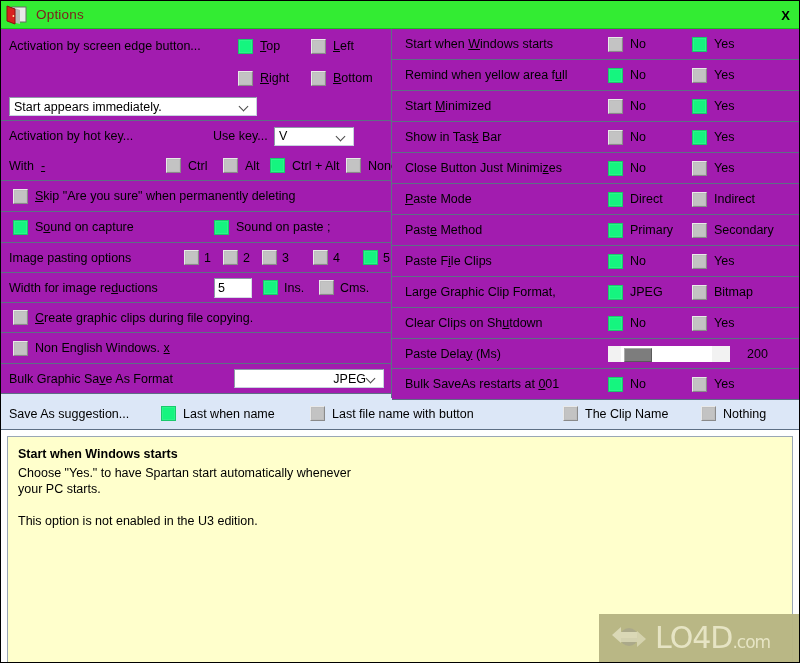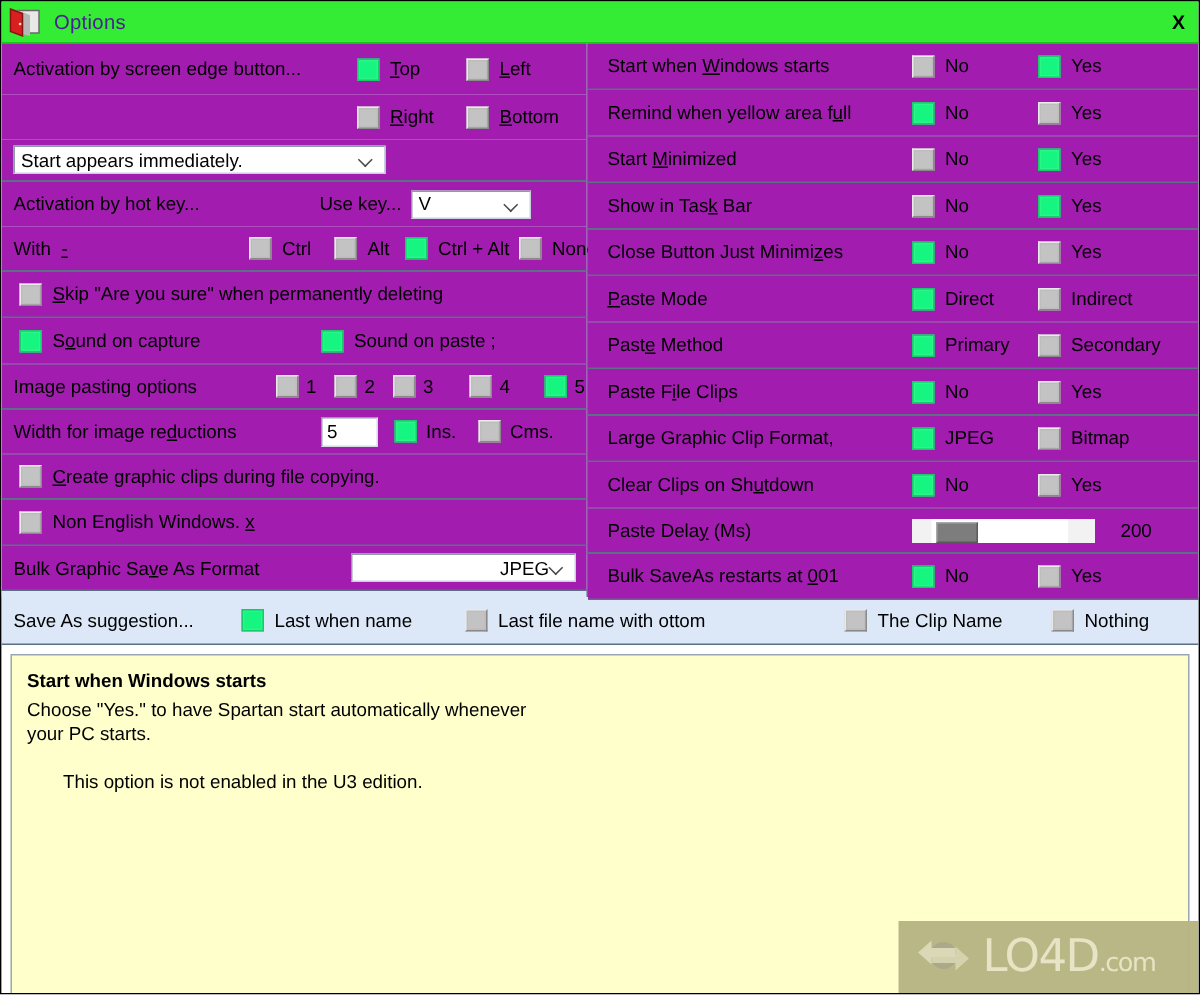--- a/index.html
+++ b/index.html
@@ -37,21 +37,21 @@
   .title-icon {
     width: 22px;
     height: 20px;
     margin-left: 5px;
     margin-right: 8px;
     position: relative;
     flex: none;
   }
   .title-text {
     font-size: 13.5px;
-    color: #4c1d95;
+    color: #7f1d1d;
     letter-spacing: .2px;
   }
   .title-close {
     position: absolute;
     right: 9px;
     top: 50%;
     transform: translateY(-50%);
     font-size: 13px;
     font-weight: bold;
     color: #000;
@@ -229,21 +229,21 @@
     font-size: 12.5px;
     position: relative;
     overflow: hidden;
   }
   .help h4 {
     margin: 0 0 4px 0;
     font-size: 12.5px;
     font-weight: bold;
   }
   .help p { margin: 0 0 0 0; line-height: 16px; }
-  .help p.gap { margin-top: 16px; margin-left: 24px; }
+  .help p.gap { margin-top: 16px; }
 
   
   .watermark {
     position: absolute;
     right: 0;
     bottom: 0;
     width: 200px;
     height: 48px;
     background: #b7b583;
     display: flex;
@@ -567,21 +567,21 @@
   </div>
 
   <div class="saveas">
     <span class="lbl">Save As suggestion...</span>
     <span class="opt" style="position:absolute;left:160px;">
       <span class="cb on"></span>
       <span>Last when name</span>
     </span>
     <span class="opt" style="position:absolute;left:309px;">
       <span class="cb off"></span>
-      <span>Last file name with ottom</span>
+      <span>Last file name with button</span>
     </span>
     <span class="opt" style="position:absolute;left:562px;">
       <span class="cb off"></span>
       <span>The Clip Name</span>
     </span>
     <span class="opt" style="position:absolute;left:700px;">
       <span class="cb off"></span>
       <span>Nothing</span>
     </span>
   </div>

